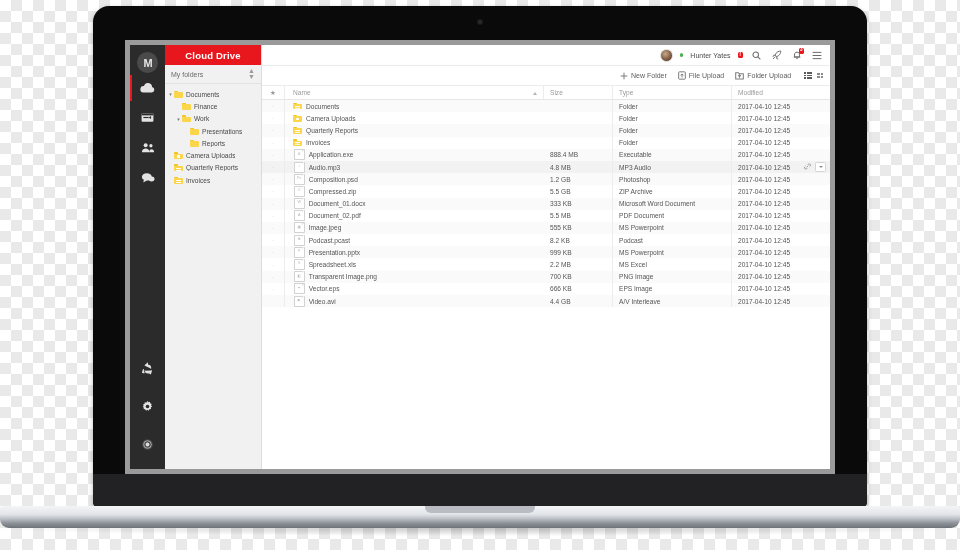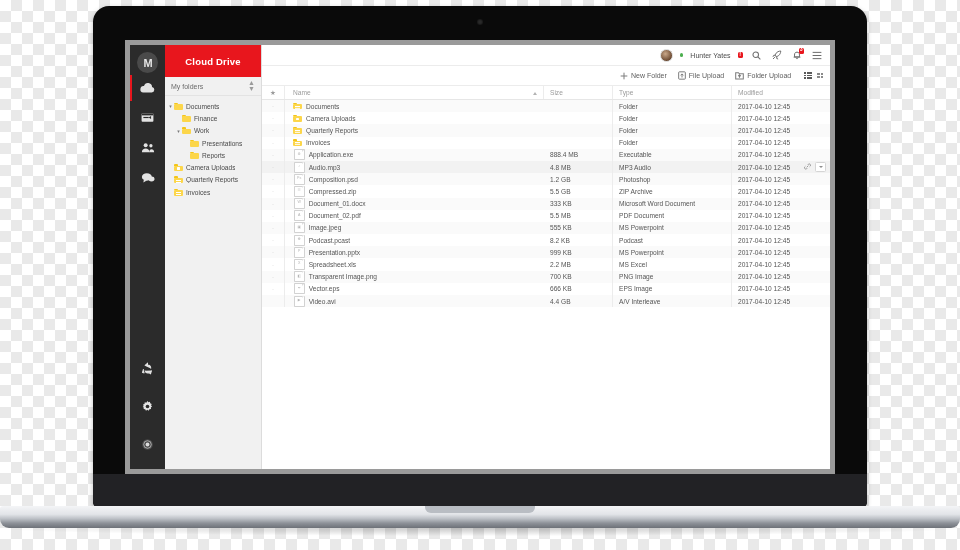--- a/index.html
+++ b/index.html
@@ -72,21 +72,21 @@
   .rail-item svg{fill:#e3e3e3;}
   .rail-spacer{flex:1;}
   .rail-bottom{padding-bottom:8px;}
 
   
   .sidebar{
     width:96px;flex:0 0 96px;background:#f1f1f1;border-right:1px solid #dcdcdc;
     display:flex;flex-direction:column;
   }
   .brandbar{
-    height:32px;background:#e8161d;color:#fff;display:flex;align-items:center;
+    height:20px;background:#e8161d;color:#fff;display:flex;align-items:center;
     justify-content:center;font-size:9.5px;font-weight:bold;letter-spacing:.2px;
   }
   .myfolders{
     height:18px;display:flex;align-items:center;justify-content:space-between;
     padding:0 6px 0 6px;font-size:7px;color:#6b6b6b;border-bottom:1px solid #e3e3e3;
   }
   .sort-handle{color:#9a9a9a;font-size:7px;line-height:6px;text-align:center;}
   .tree{padding-top:4px;font-size:6.6px;color:#4a4a4a;}
   .tree-row{display:flex;align-items:center;height:12.3px;padding-left:2px;cursor:default;}
   .caret{width:7px;font-size:5px;color:#7a7a7a;text-align:center;flex:0 0 7px;}

